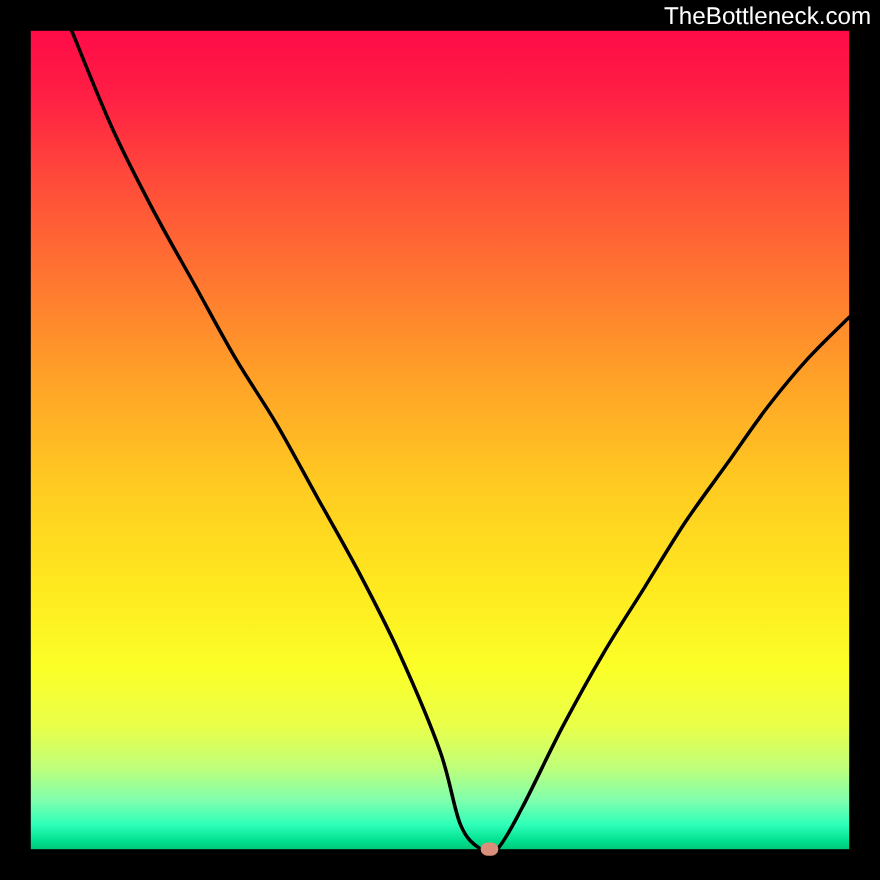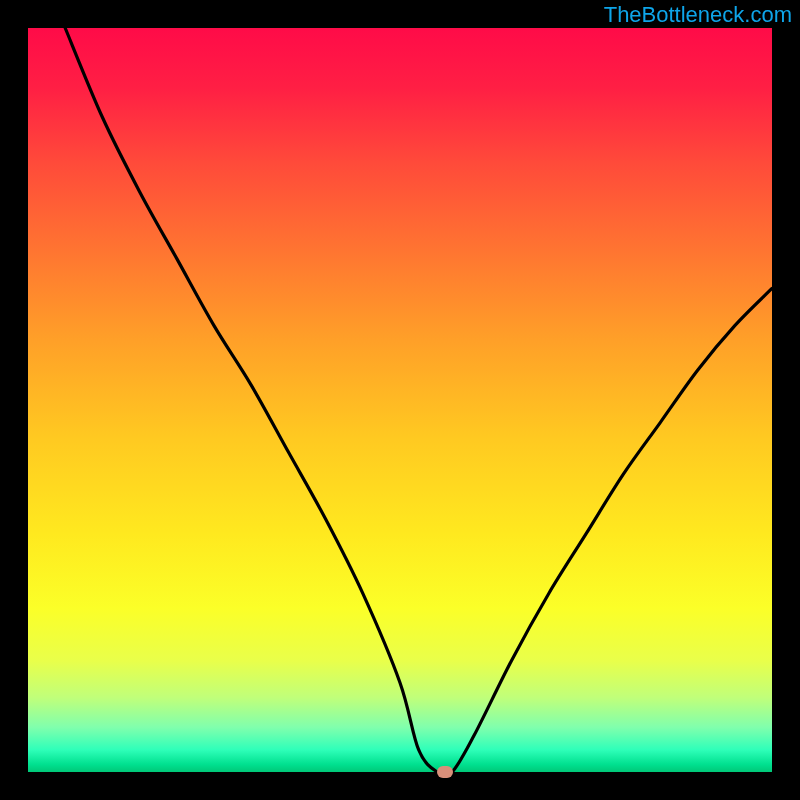--- a/index.html
+++ b/index.html
@@ -13,21 +13,21 @@
   }
   .container {
     position: relative;
     width: 800px;
     height: 800px;
   }
   .attribution {
     position: absolute;
     top: 2px;
     right: 8px;
-    color: #0ea5e9;
+    color: #ffffff;
     font-size: 22px;
     font-weight: 500;
     z-index: 10;
   }
   .plot-frame {
     position: absolute;
     top: 28px;
     left: 28px;
     width: 744px;
     height: 744px;

